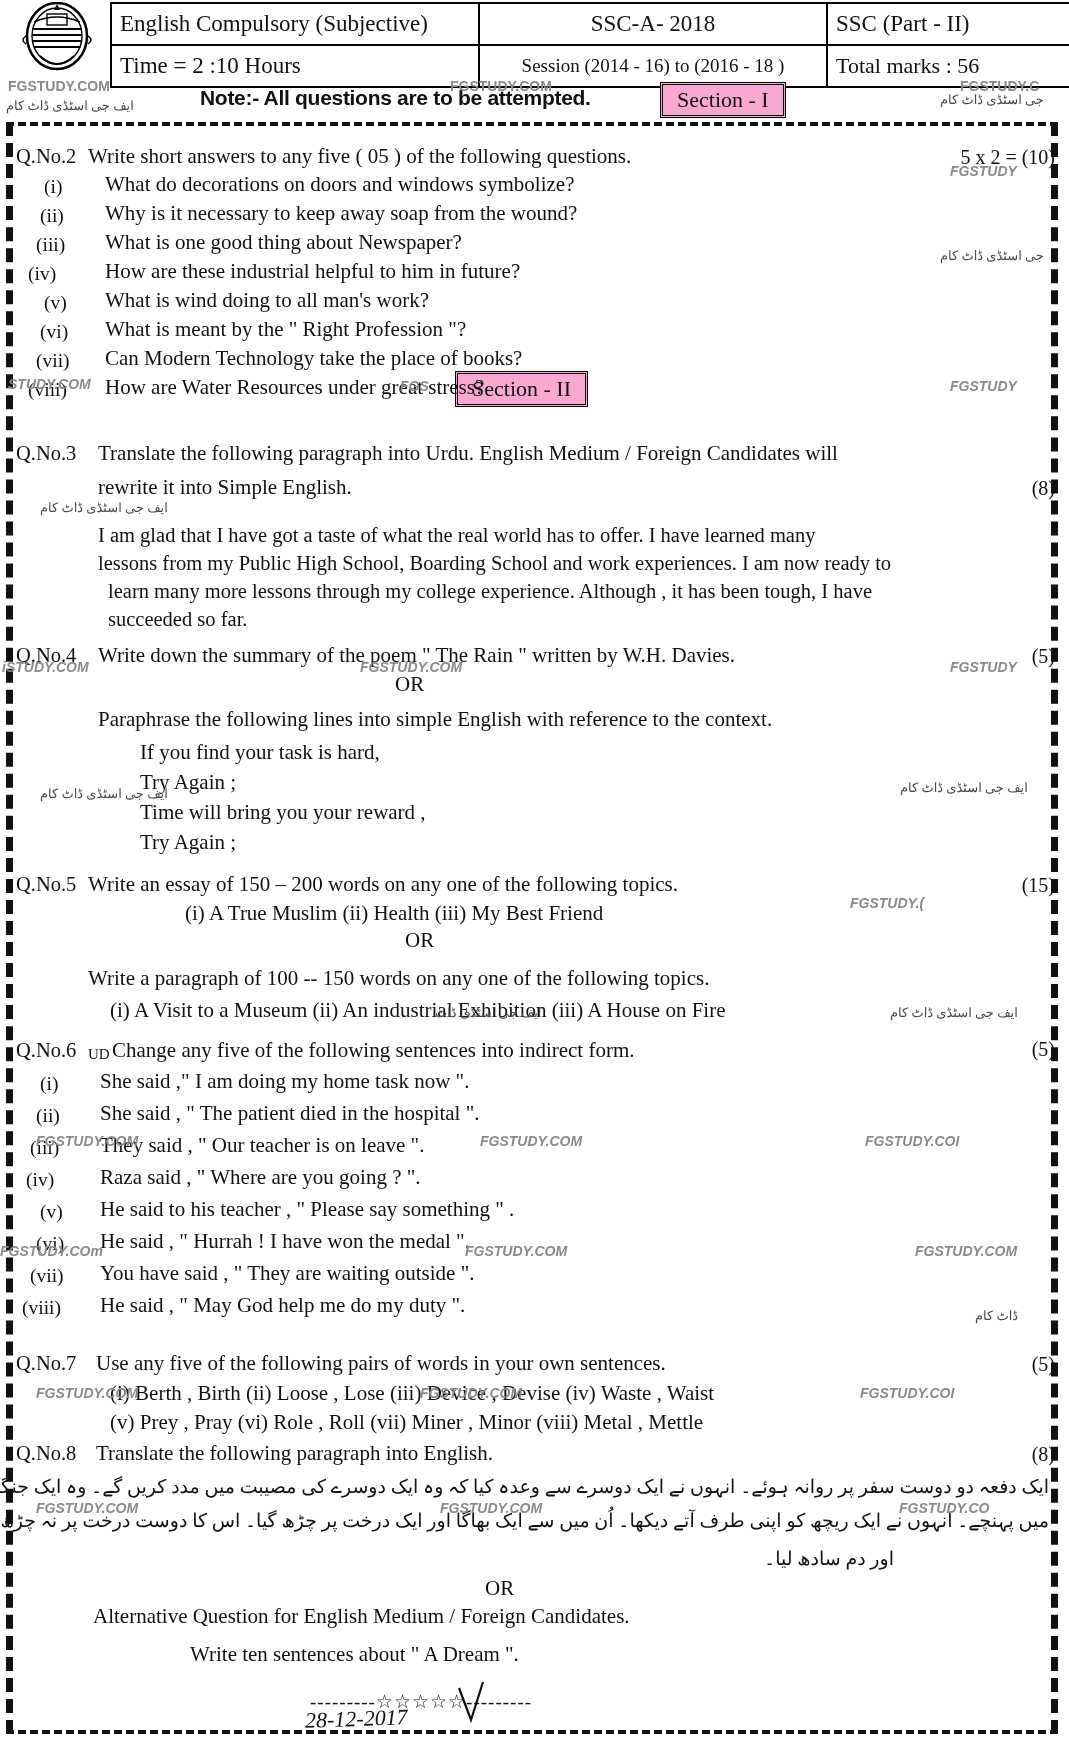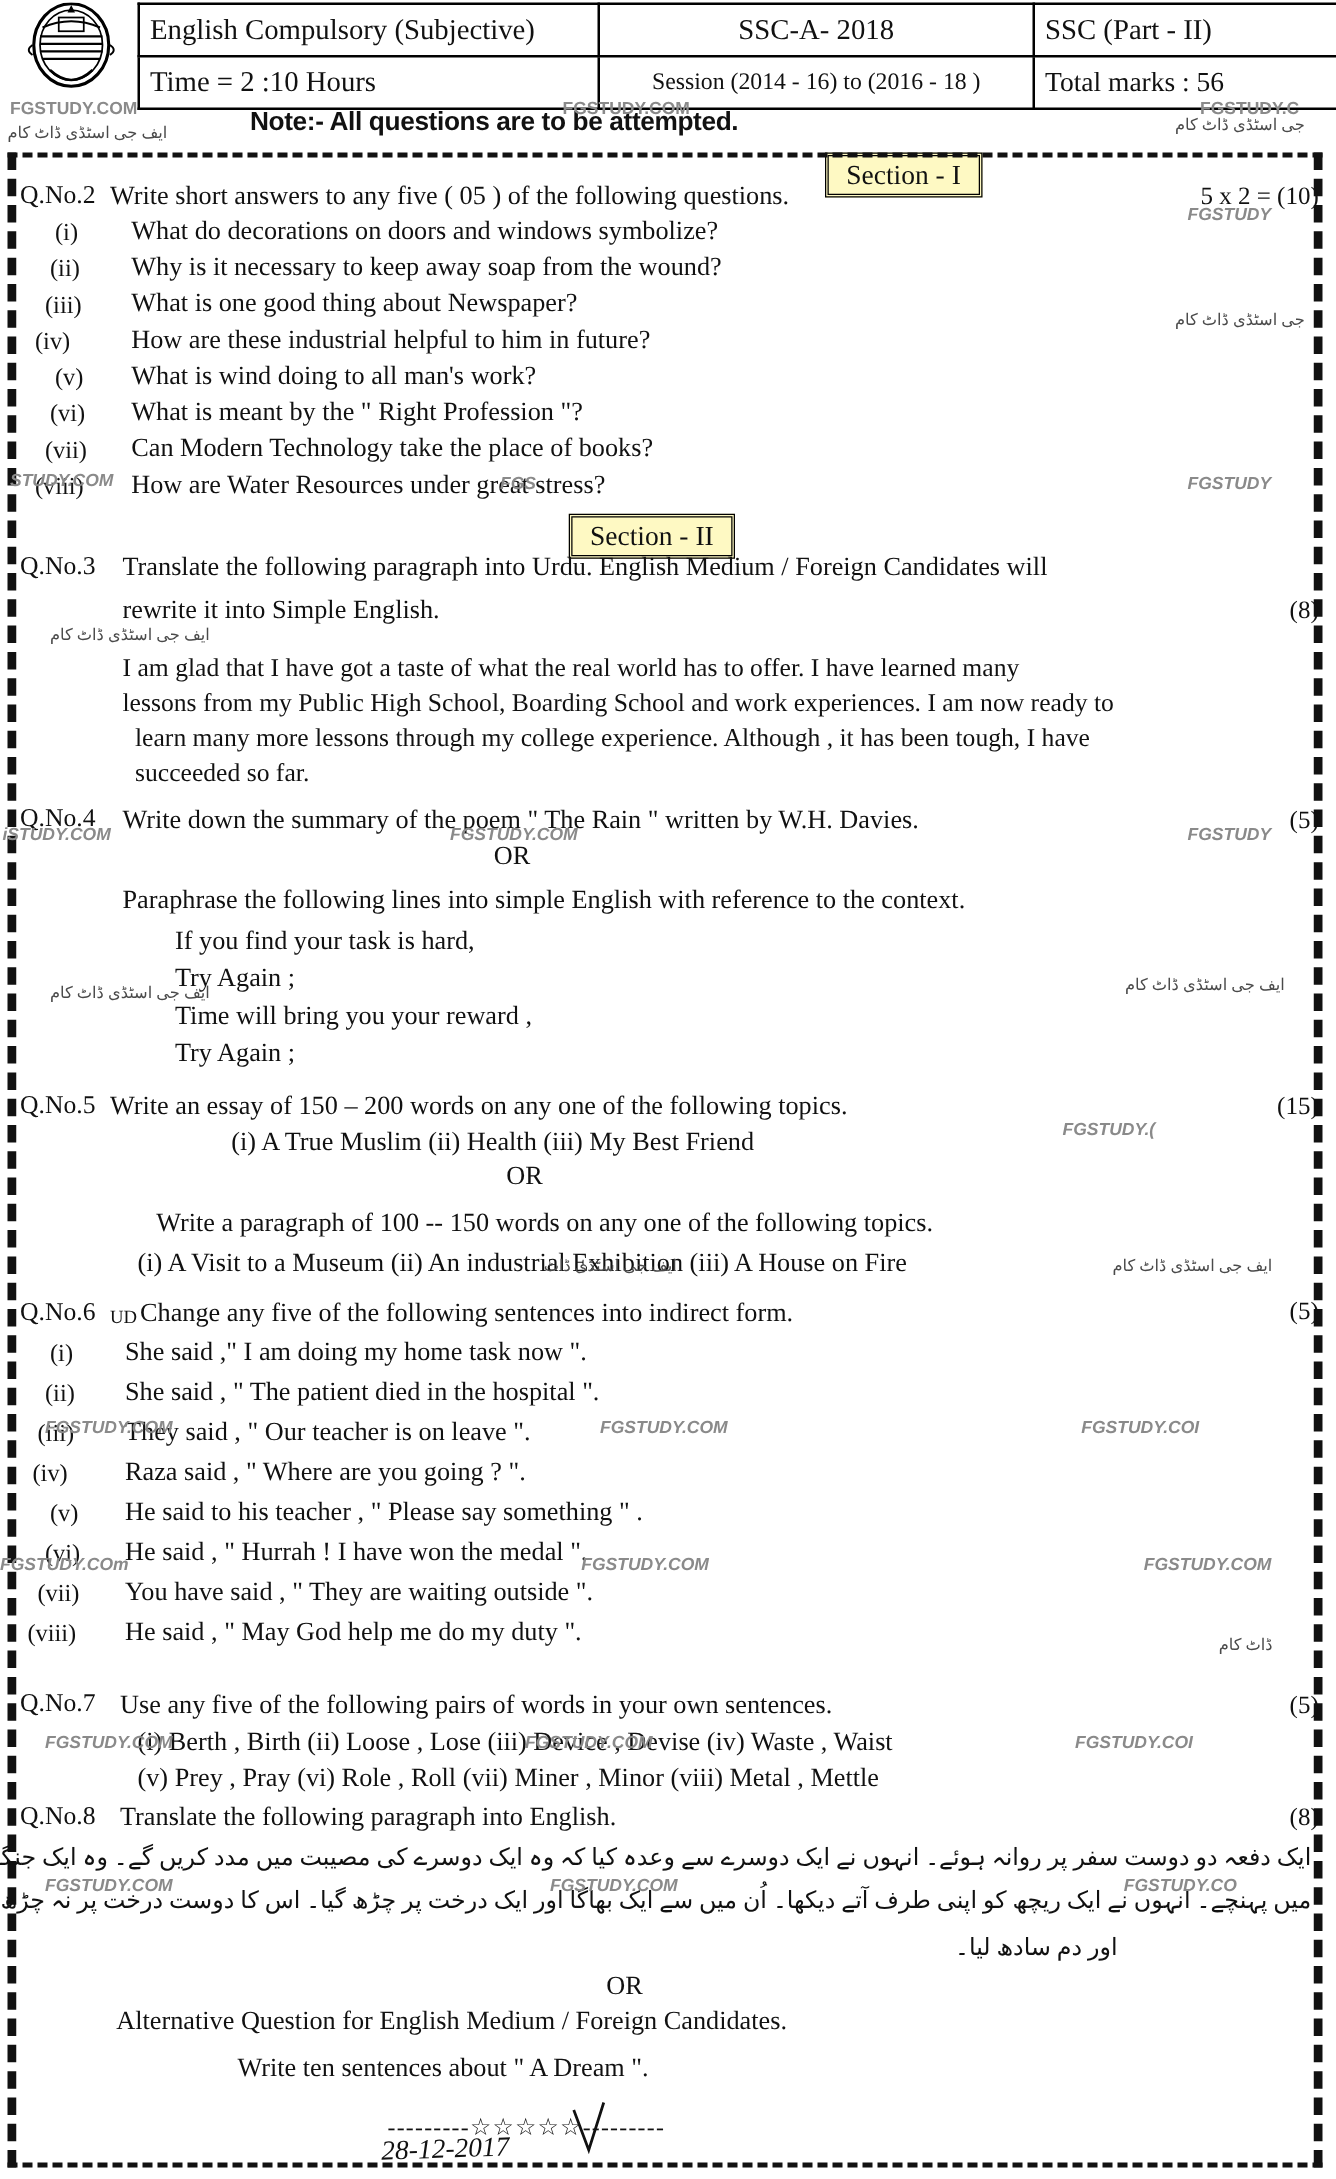--- a/index.html
+++ b/index.html
@@ -63,23 +63,22 @@
     font-weight: bold;
     font-size: 21px;
     letter-spacing: -0.3px;
   }
   .section-badge {
     position: absolute;
     border: 3px double #000;
     padding: 2px 14px;
     font-size: 22px;
     font-family: "Liberation Serif", serif;
-    background: #fef9c3;
-    white-space: nowrap;
-    margin-top: 40px;
+    background: #f9a8d4;
+    white-space: nowrap;
   }
   #sec1-badge { left: 660px; top: 0px; }
   #sec2-badge { left: 455px; top: 371px; }
 
   
   .paper-body {
     position: absolute;
     left: 6px; top: 122px;
     width: 1052px;
     height: 1612px;
@@ -244,21 +243,21 @@
 <div class="ln" style="left:140px; top:742px;">If  you find your task  is  hard,</div>
 <div class="ln" style="left:140px; top:772px;">Try Again ;</div>
 <div class="ln" style="left:140px; top:802px;">Time  will  bring  you  your  reward ,</div>
 <div class="ln" style="left:140px; top:832px;">Try  Again ;</div>
 
 <div class="ln qlabel" style="left:16px; top:874px;">Q.No.5</div>
 <div class="ln" style="left:88px; top:874px;">Write  an  essay  of  150 – 200  words  on  any  one  of  the  following  topics.</div>
 <div class="marks" style="top:874px;">(15)</div>
 <div class="ln" style="left:185px; top:903px;">(i)  A  True  Muslim    (ii)    Health      (iii)   My  Best  Friend</div>
 <div class="ln" style="left:405px; top:930px;">OR</div>
-<div class="ln" style="left:88px; top:968px;margin-left:37px;">Write a   paragraph  of  100 -- 150  words on   any  one  of  the  following  topics.</div>
+<div class="ln" style="left:88px; top:968px;">Write a   paragraph  of  100 -- 150  words on   any  one  of  the  following  topics.</div>
 <div class="ln" style="left:110px; top:1000px;">(i)  A  Visit  to  a   Museum     (ii)   An  industrial  Exhibition     (iii)   A   House  on  Fire</div>
 
 <div class="ln qlabel" style="left:16px; top:1040px;">Q.No.6</div>
 <div class="ln" style="left:88px; top:1047px; font-size:15px;">UD</div>
 <div class="ln" style="left:112px; top:1040px;">Change  any  five  of   the   following  sentences  into  indirect  form.</div>
 <div class="marks" style="top:1038px;">(5)</div>
 
 <div class="roman" style="left:40px; top:1073px;">(i)</div>
 <div class="ln" style="left:100px; top:1071px;">She  said ,"  I   am  doing   my   home  task  now ".</div>
 <div class="roman" style="left:36px; top:1105px;">(ii)</div>

